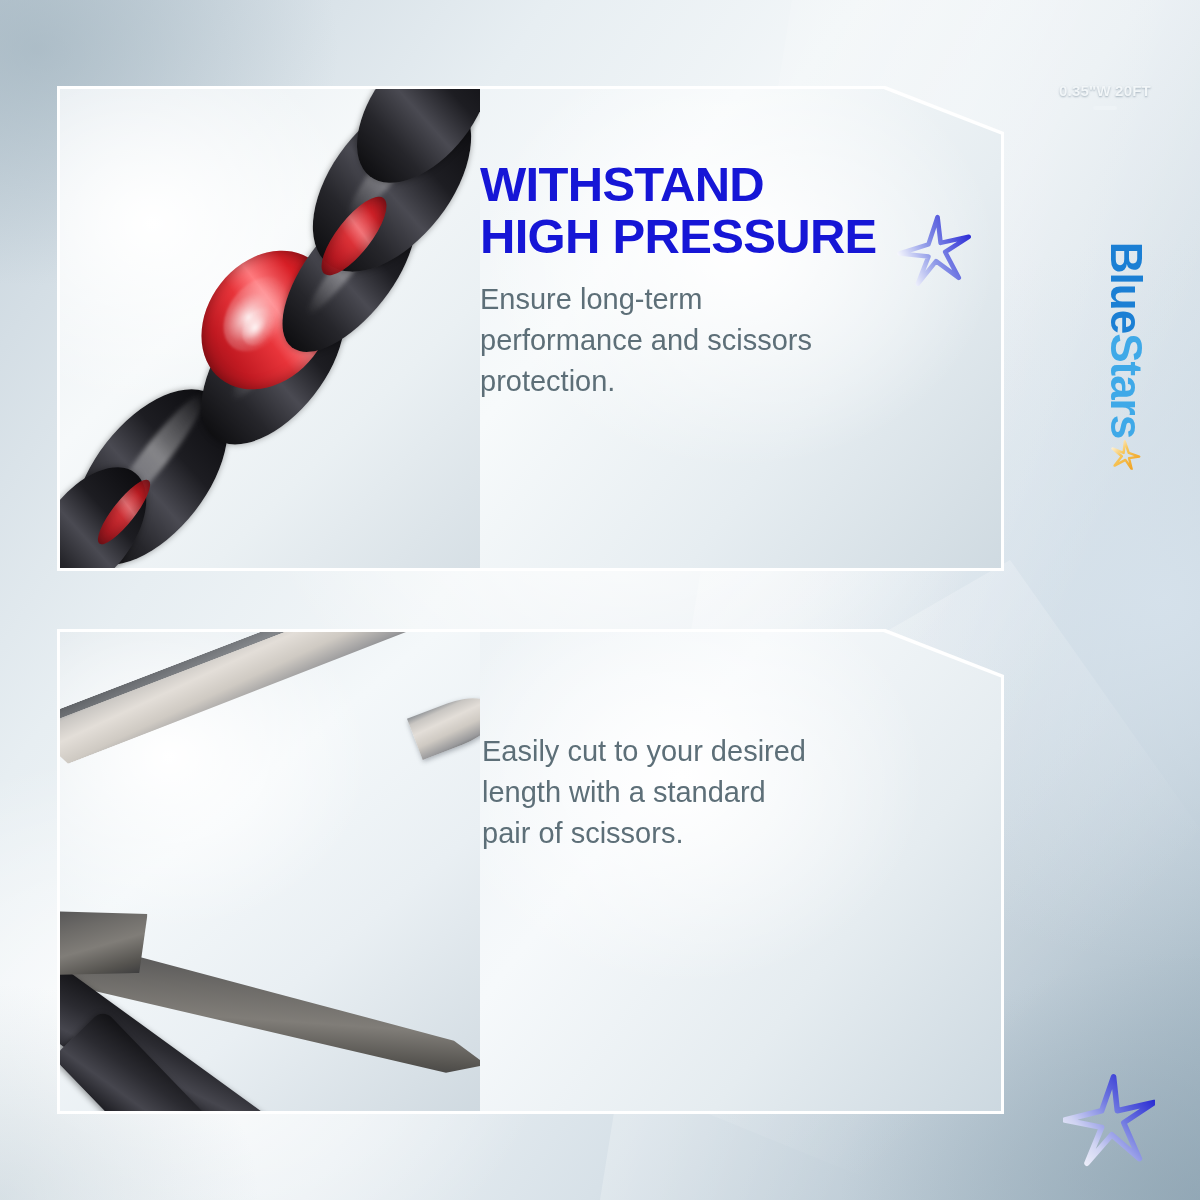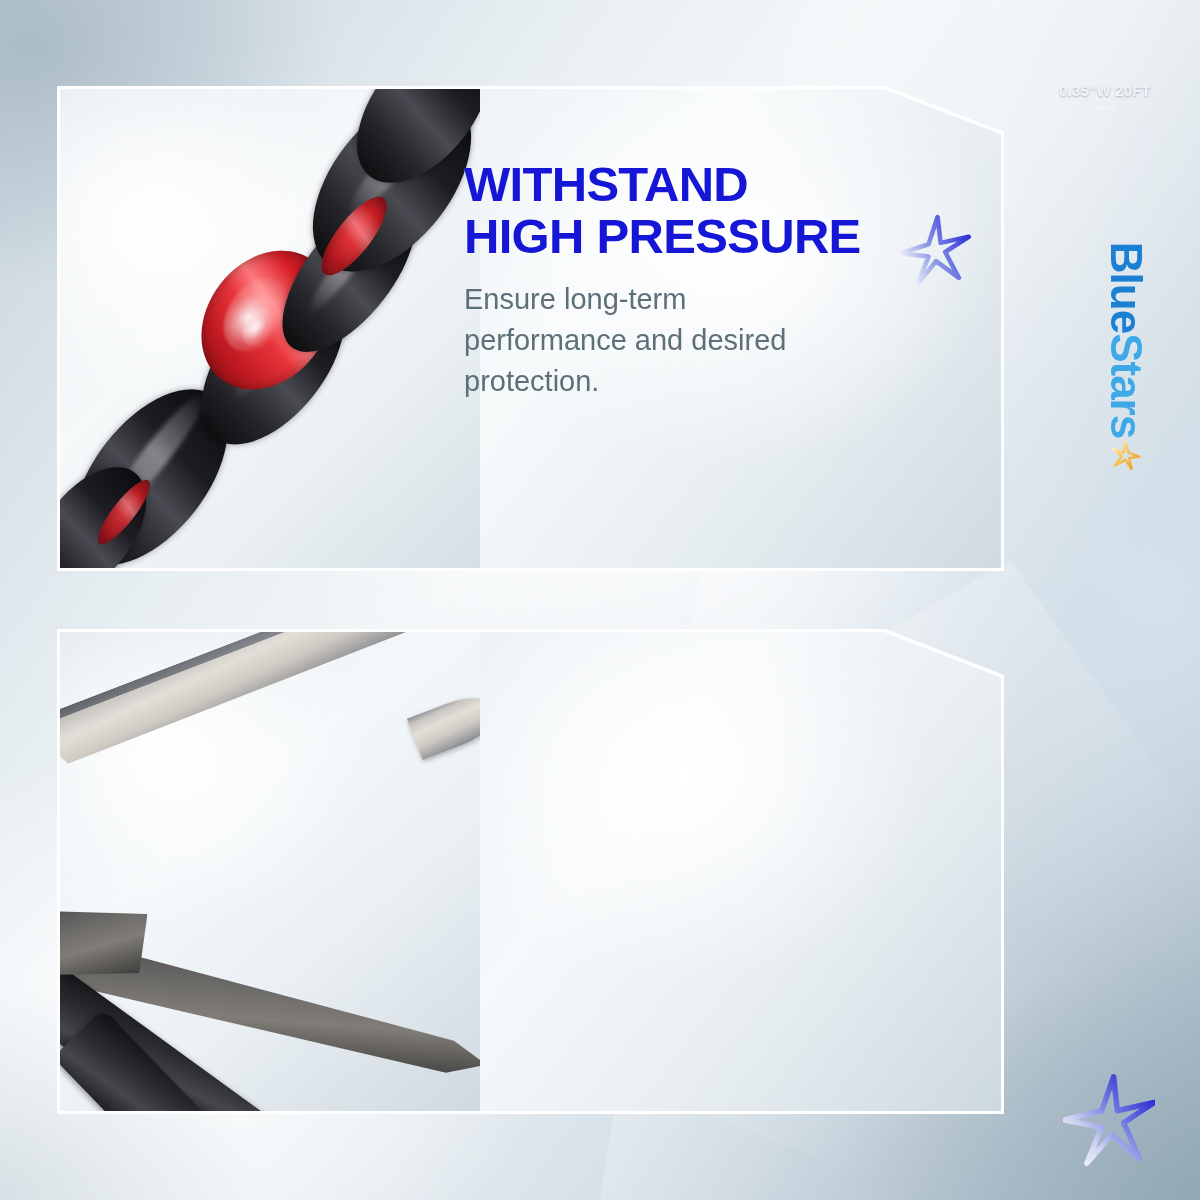--- a/index.html
+++ b/index.html
@@ -156,21 +156,21 @@
     box-shadow:0 2px 6px rgba(0,0,0,0.4);
   }
   .blade-dark {
     position:absolute;
     background:linear-gradient(170deg, #4e4e50 0%, #6d6b68 34%, #807d78 58%, #55534f 84%, #3a3a3c 100%);
     box-shadow:0 2px 5px rgba(0,0,0,0.3);
   }
 
   
   .txt-block { position:absolute; }
-  #text-1 { left:464px; top:158px; width:500px; }
+  #text-1 { left:480px; top:158px; width:500px; }
   #text-2 { left:482px; top:715px; width:470px; }
 
   .headline {
     font-size:49px;
     font-weight:bold;
     line-height:1.07;
     letter-spacing:-0.7px;
     color:#1616d6;
     white-space:pre-line;
     text-shadow:0 1px 1px rgba(255,255,255,0.6);
@@ -275,21 +275,21 @@
         </linearGradient>
       </defs>
       <path d="M56 4 L60 38 L97 30 L66 50 L84 84 L54 62 L30 92 L44 56 L6 52 L44 40 Z" fill="none" stroke="url(#gstar1)" stroke-width="6" stroke-linejoin="round"></path>
     </svg>
   </div>
 
   <div class="txt-block" id="text-1">
     <div class="headline">WITHSTAND
 HIGH PRESSURE</div>
     <div class="body-copy">Ensure long-term
-performance and desired
+performance and scissors
 protection.</div>
   </div>
 
   <div class="panel" id="panel-2">
     <div class="frame"></div>
     <div class="frame-inner"></div>
 
     <div class="photo">
       <div class="sciss-scene">
 
@@ -313,20 +313,23 @@
              transform:rotate(46deg); transform-origin:left center; border-radius:12px;"></div>
 
         <div class="blade-dark" style="left:-30px; top:272px; width:120px; height:74px;
              transform:rotate(-6deg); clip-path:polygon(0% 0%, 100% 22%, 88% 100%, 0% 88%);"></div>
       </div>
     </div>
 
   </div>
 
   <div class="txt-block" id="text-2">
+    <div class="body-copy">Easily cut to your desired
+length with a standard
+pair of scissors.</div>
   </div>
 
   <div id="spec-label">
     <div class="spec-text">0.35"W 20FT</div>
     <div class="spec-dash"></div>
   </div>
 
   <div id="brand-logo">
     <div class="brand-rot">
       <span class="brand-blue">Blue</span>

